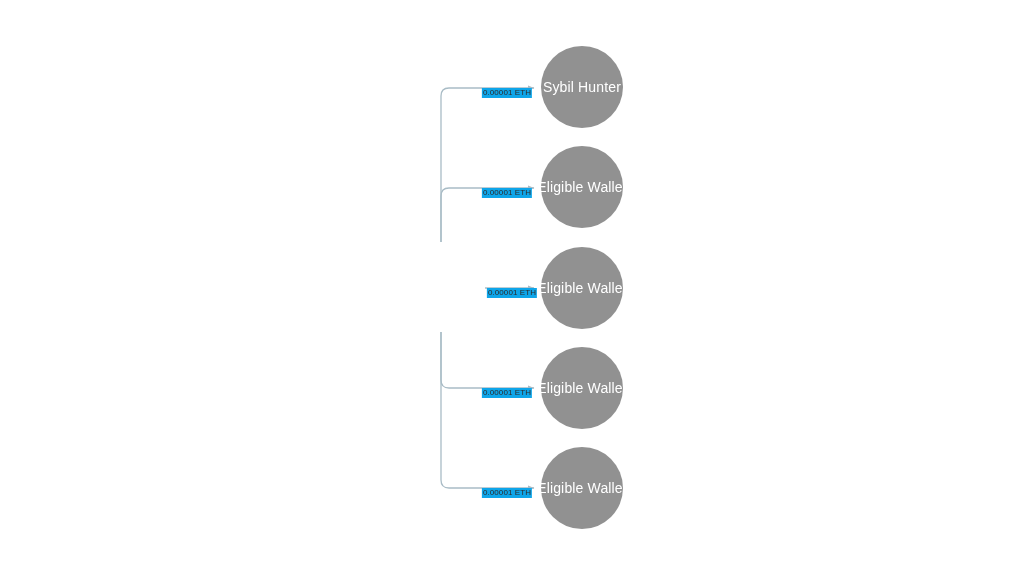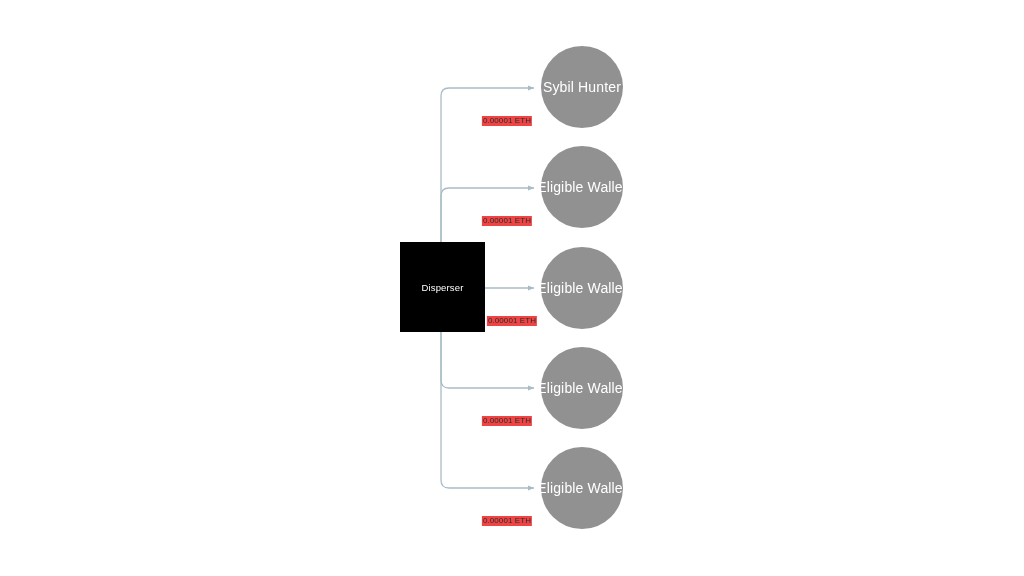--- a/index.html
+++ b/index.html
@@ -55,26 +55,25 @@
     font-family: "Liberation Sans", sans-serif;
     letter-spacing: 0.15px;
     white-space: nowrap;
     text-align: center;
   }
   .edge-label {
     position: absolute;
     font-size: 8px;
     font-family: "Liberation Sans", sans-serif;
     color: #2b2b2b;
-    background: #ef4444;
+    background: #0ea5e9;
     white-space: nowrap;
     letter-spacing: 0.1px;
     padding: 0 1px;
     line-height: 10px;
-    margin-top: 28px;
   }
 </style>
 </head>
 <body>
 
 <div id="canvas" style="background: rgb(255, 255, 255);">
 
   <svg id="edges" viewBox="0 0 1024 576" width="1024" height="576" xmlns="http://www.w3.org/2000/svg">
     <defs>
       <marker id="arrowhead" markerWidth="7" markerHeight="7" refX="6" refY="3" orient="auto" markerUnits="userSpaceOnUse">
@@ -91,23 +90,20 @@
   </svg>
 
   <div id="edge-labels">
       <div class="edge-label" style="left: 507px; top: 93px; transform: translate(-50%, -50%);">0.00001 ETH</div>
       <div class="edge-label" style="left: 507px; top: 193px; transform: translate(-50%, -50%);">0.00001 ETH</div>
       <div class="edge-label" style="left: 512px; top: 293px; transform: translate(-50%, -50%);">0.00001 ETH</div>
       <div class="edge-label" style="left: 507px; top: 393px; transform: translate(-50%, -50%);">0.00001 ETH</div>
       <div class="edge-label" style="left: 507px; top: 493px; transform: translate(-50%, -50%);">0.00001 ETH</div>
     </div>
 
-  <div class="node-box" id="source-node" style="left: 400px; top: 242px; width: 85px; height: 90px; background: rgb(0, 0, 0);">
-    <span class="node-box-label" style="color: rgb(255, 255, 255);">Disperser</span>
-  </div>
 
   <div id="target-nodes">
       <div class="node-circle" style="left: 541px; top: 46px; width: 82px; height: 82px; background: rgb(145, 145, 145);">
         <span class="node-circle-label" style="color: rgb(255, 255, 255);">Sybil Hunter</span>
       </div>
       <div class="node-circle" style="left: 541px; top: 146px; width: 82px; height: 82px; background: rgb(145, 145, 145);">
         <span class="node-circle-label" style="color: rgb(255, 255, 255);">Eligible Wallet</span>
       </div>
       <div class="node-circle" style="left: 541px; top: 247px; width: 82px; height: 82px; background: rgb(145, 145, 145);">
         <span class="node-circle-label" style="color: rgb(255, 255, 255);">Eligible Wallet</span>

